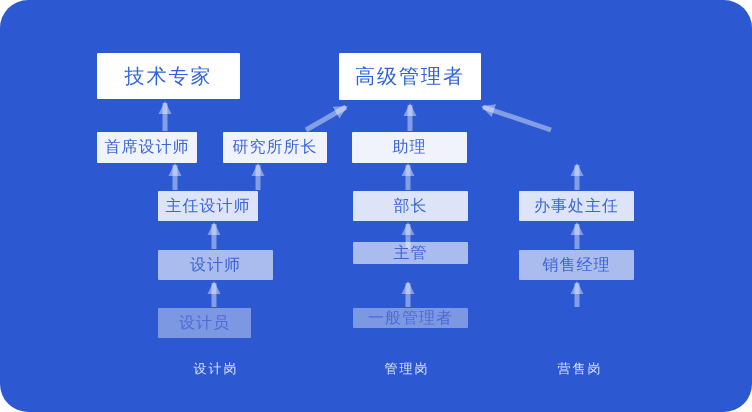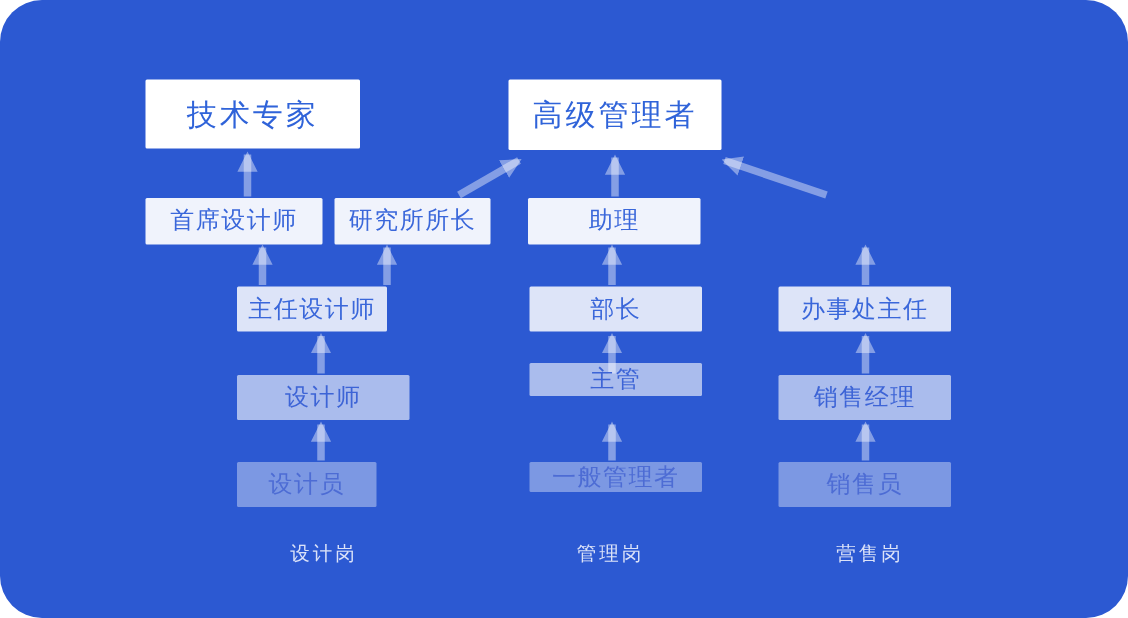--- a/index.html
+++ b/index.html
@@ -56,28 +56,27 @@
       <line x1="214" y1="249" x2="214" y2="224" stroke="rgba(255,255,255,0.42)" stroke-width="5" marker-end="url(#ah)"></line>
       <line x1="408" y1="249" x2="408" y2="224" stroke="rgba(255,255,255,0.42)" stroke-width="5" marker-end="url(#ah)"></line>
       <line x1="577" y1="249" x2="577" y2="224" stroke="rgba(255,255,255,0.42)" stroke-width="5" marker-end="url(#ah)"></line>
       <line x1="214" y1="307" x2="214" y2="283" stroke="rgba(255,255,255,0.42)" stroke-width="5" marker-end="url(#ah)"></line>
       <line x1="408" y1="307" x2="408" y2="283" stroke="rgba(255,255,255,0.42)" stroke-width="5" marker-end="url(#ah)"></line>
       <line x1="577" y1="307" x2="577" y2="283" stroke="rgba(255,255,255,0.42)" stroke-width="5" marker-end="url(#ah)"></line>
     </svg>
 
 <div class="node lv1" style="left: 97px; top: 53px; width: 143px; height: 46px;">技术专家</div>
     <div class="node lv1" style="left: 339px; top: 53px; width: 142px; height: 47px;">高级管理者</div>
-    <div class="node lv2" style="left: 97px; top: 132px; width: 118px; height: 31px;">首席设计师</div>
+    <div class="node lv2" style="left: 97px; top: 132px; width: 100px; height: 31px;">首席设计师</div>
     <div class="node lv2" style="left: 223px; top: 132px; width: 104px; height: 31px;">研究所所长</div>
     <div class="node lv2" style="left: 352px; top: 132px; width: 115px; height: 31px;">助理</div>
     <div class="node lv3" style="left: 158px; top: 191px; width: 100px; height: 30px;">主任设计师</div>
     <div class="node lv3" style="left: 353px; top: 191px; width: 115px; height: 30px;">部长</div>
     <div class="node lv3" style="left: 519px; top: 191px; width: 115px; height: 30px;">办事处主任</div>
     <div class="node lv4" style="left: 158px; top: 250px; width: 115px; height: 30px;">设计师</div>
     <div class="node lv4" style="left: 353px; top: 242px; width: 115px; height: 22px;">主管</div>
     <div class="node lv4" style="left: 519px; top: 250px; width: 115px; height: 30px;">销售经理</div>
     <div class="node lv5" style="left: 158px; top: 308px; width: 93px; height: 30px;">设计员</div>
     <div class="node lv5" style="left: 353px; top: 308px; width: 115px; height: 20px;">一般管理者</div>
-    <div class="node lv5" style="left: 519px; top: 308px; width: 115px; height: 30px;">销售员</div>
     <div class="track-label" style="left: 216px; top: 369px;">设计岗</div>
     <div class="track-label" style="left: 407px; top: 369px;">管理岗</div>
     <div class="track-label" style="left: 580px; top: 369px;">营售岗</div>
   </div>
 
 </body></html>

